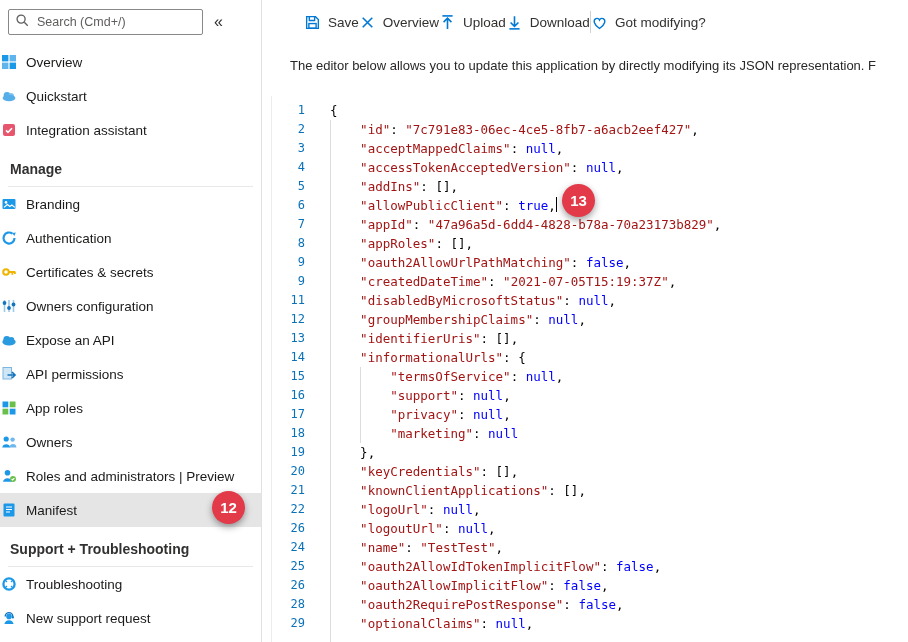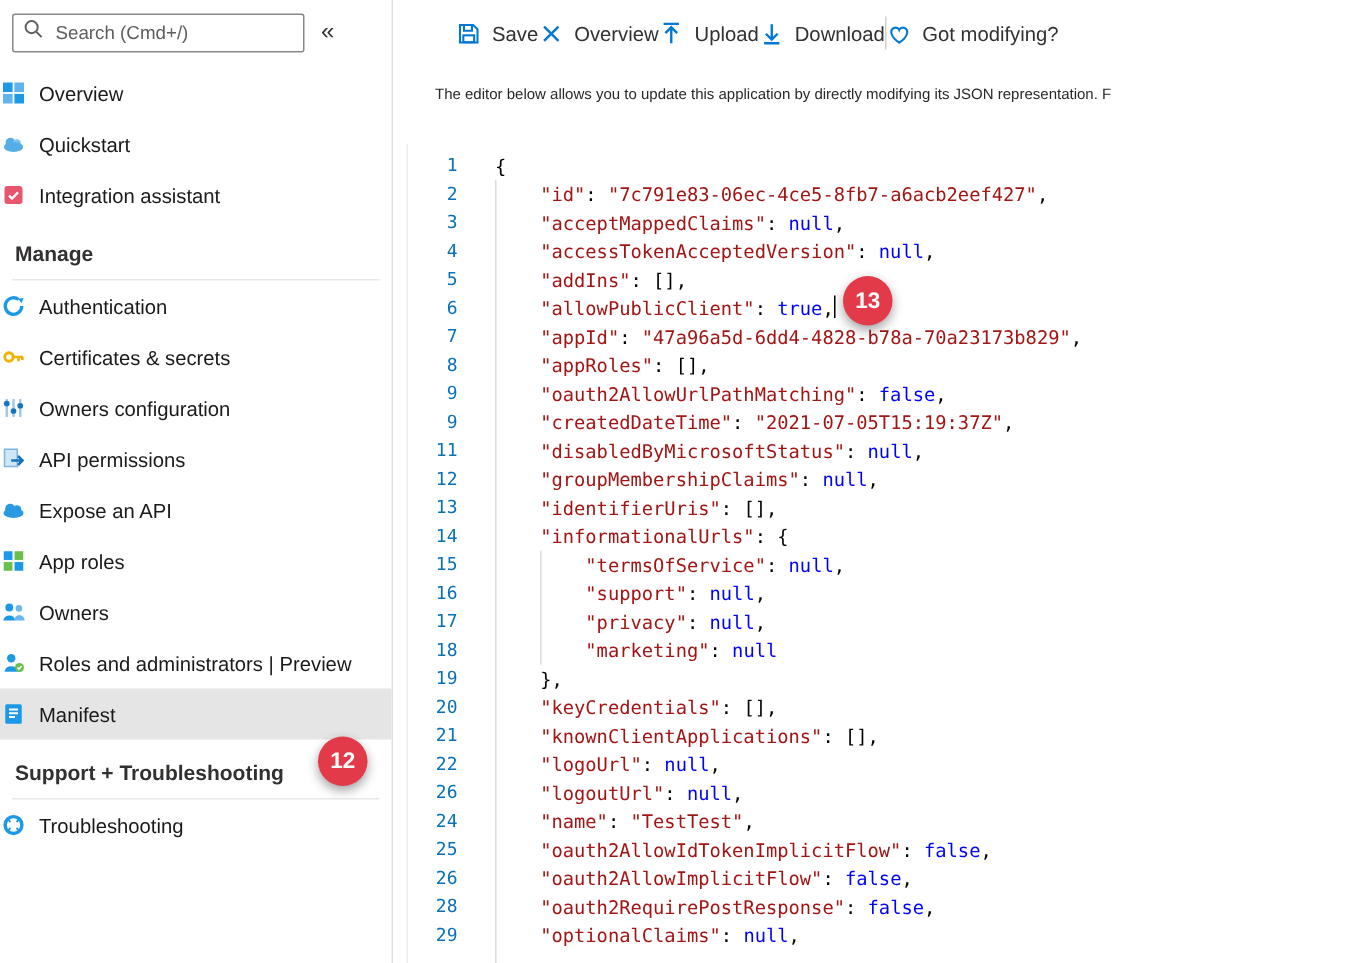--- a/index.html
+++ b/index.html
@@ -31,21 +31,21 @@
   .section-header{font-size:14px;font-weight:700;color:#323130;padding:14px 0 8px 10px;height:39px}
   .section-rule{height:1px;background:#e8e8e8;margin:0 8px 0 8px}
 
   
   .main{position:absolute;left:263px;top:0;right:0;bottom:0;background:#fff}
   .toolbar{display:flex;align-items:center;height:44px;padding-left:41px;}
   .cmd{display:flex;align-items:center;gap:7px;border:0;background:none;cursor:pointer;
        font-size:13.5px;color:#323130;font-family:inherit;padding:0;white-space:nowrap}
   .cmd svg{width:17px;height:17px;display:block}
   .cmd-sep{width:1px;height:22px;background:#d2d0ce;flex:none}
-  .desc{margin:14px 0 0 27px;font-size:10px;color:#292827;white-space:nowrap;overflow:hidden}
+  .desc{margin:14px 0 0 27px;font-size:13px;color:#292827;white-space:nowrap;overflow:hidden}
 
   
   .editor{position:absolute;left:8px;top:96px;right:0;bottom:0;overflow:hidden;
           border-left:1px solid #ececec;
           font-family:"DejaVu Sans Mono","Liberation Mono",monospace;font-size:12.5px}
   .ed-lines{padding-top:5px}
   .ed-line{display:flex;height:19px;line-height:19px}
   .ln{width:46px;flex:none;text-align:right;padding-right:13px;color:var(--line-number);font-size:12px}
   .lc{white-space:pre;padding-left:12px;color:#000}
   .tok-p{color:#010101}
@@ -107,20 +107,30 @@
             <path d="M5 8.4 l2 2 4-4.2" stroke="#fff" stroke-width="1.6" fill="none"></path>
           </svg>
         </span>
         <span>Integration assistant</span>
       </div>
       <div class="section-header">Manage</div>
       <div class="section-rule"></div>
       <div class="side-item">
         <span class="ic">
           <svg viewBox="0 0 16 16">
+            <rect x="1.5" y="3" width="13" height="10" rx="1" fill="#1c98e8"></rect>
+            <circle cx="5" cy="6.4" r="1.3" fill="#fff"></circle>
+            <path d="M3 11.4 l3.4-2.9 2.5 2 2-1.5 2.9 2.4" stroke="#fff" stroke-width="1.2" fill="none"></path>
+          </svg>
+        </span>
+        <span>Branding</span>
+      </div>
+      <div class="side-item">
+        <span class="ic">
+          <svg viewBox="0 0 16 16">
             <path d="M13.5 8 a5.5 5.5 0 1 1 -2.1-4.3" fill="none" stroke="#1c98e8" stroke-width="2.2"></path>
             <path d="M14.8 2.6 l-3.6 .5 2.1 3 z" fill="#1c98e8"></path>
           </svg>
         </span>
         <span>Authentication</span>
       </div>
       <div class="side-item">
         <span class="ic">
           <svg viewBox="0 0 16 16">
             <circle cx="5" cy="8" r="2.8" fill="none" stroke="#f0b400" stroke-width="2"></circle>
@@ -138,35 +148,35 @@
             <circle cx="3.5" cy="5" r="1.9" fill="#1574bc"></circle>
             <circle cx="8" cy="10" r="1.9" fill="#1574bc"></circle>
             <circle cx="12.5" cy="6.5" r="1.9" fill="#1574bc"></circle>
           </svg>
         </span>
         <span>Owners configuration</span>
       </div>
       <div class="side-item">
         <span class="ic">
           <svg viewBox="0 0 16 16">
-            <rect x="2" y="1.5" width="8.5" height="11.5" fill="#cfe6f7" stroke="#7fb6e0" stroke-width="1"></rect>
-            <path d="M6.5 9 h7.5 m-3-3 3 3 -3 3" stroke="#1574bc" stroke-width="1.7" fill="none"></path>
-          </svg>
-        </span>
-        <span>API permissions</span>
-      </div>
-      <div class="side-item">
-        <span class="ic">
-          <svg viewBox="0 0 16 16">
             <circle cx="5.8" cy="7.3" r="3.4" fill="#2a9ae0"></circle>
             <circle cx="10.4" cy="7.7" r="2.8" fill="#2a9ae0"></circle>
             <ellipse cx="8" cy="10" rx="6.7" ry="3.4" fill="#2a9ae0"></ellipse>
           </svg>
         </span>
         <span>Expose an API</span>
+      </div>
+      <div class="side-item">
+        <span class="ic">
+          <svg viewBox="0 0 16 16">
+            <rect x="2" y="1.5" width="8.5" height="11.5" fill="#cfe6f7" stroke="#7fb6e0" stroke-width="1"></rect>
+            <path d="M6.5 9 h7.5 m-3-3 3 3 -3 3" stroke="#1574bc" stroke-width="1.7" fill="none"></path>
+          </svg>
+        </span>
+        <span>API permissions</span>
       </div>
       <div class="side-item">
         <span class="ic">
           <svg viewBox="0 0 16 16">
             <rect x="1.5" y="1.5" width="5.8" height="5.8" fill="#1c98e8"></rect>
             <rect x="8.7" y="1.5" width="5.8" height="5.8" fill="#6abf4b"></rect>
             <rect x="1.5" y="8.7" width="5.8" height="5.8" fill="#6abf4b"></rect>
             <rect x="8.7" y="8.7" width="5.8" height="5.8" fill="#1c98e8"></rect>
           </svg>
         </span>
@@ -207,20 +217,31 @@
       <div class="section-rule"></div>
       <div class="side-item">
         <span class="ic">
           <svg viewBox="0 0 16 16">
             <circle cx="8" cy="8" r="5.6" fill="none" stroke="#1c98e8" stroke-width="2.3"></circle>
             <path d="M4.1 4.1 l1.9 1.9 M11.9 4.1 l-1.9 1.9 M4.1 11.9 l1.9-1.9 M11.9 11.9 l-1.9-1.9" stroke="#1c98e8" stroke-width="1.2"></path>
           </svg>
         </span>
         <span>Troubleshooting</span>
       </div>
+      <div class="side-item">
+        <span class="ic">
+          <svg viewBox="0 0 16 16">
+            <circle cx="8" cy="6.4" r="2.8" fill="#1c98e8"></circle>
+            <path d="M3.4 14 a4.7 4.8 0 0 1 9.2 0 z" fill="#1c98e8"></path>
+            <path d="M4.2 6.4 a3.8 3.8 0 0 1 7.6 0" fill="none" stroke="#1574bc" stroke-width="1.4"></path>
+            <rect x="10.9" y="5.9" width="2" height="2.6" rx="1" fill="#1574bc"></rect>
+          </svg>
+        </span>
+        <span>New support request</span>
+      </div>
     </nav>
 </aside>
 
 <div class="main">
   <div class="toolbar">
     <button class="cmd">
       <span>
           <svg viewBox="0 0 16 16">
             <path d="M2.5 2.5 h8.3 l2.7 2.7 v8.3 h-11 z" fill="none" stroke="#0078d4" stroke-width="1.3"></path>
             <path d="M5 2.7 v3.4 h5 v-3.4" fill="none" stroke="#0078d4" stroke-width="1.3"></path>

